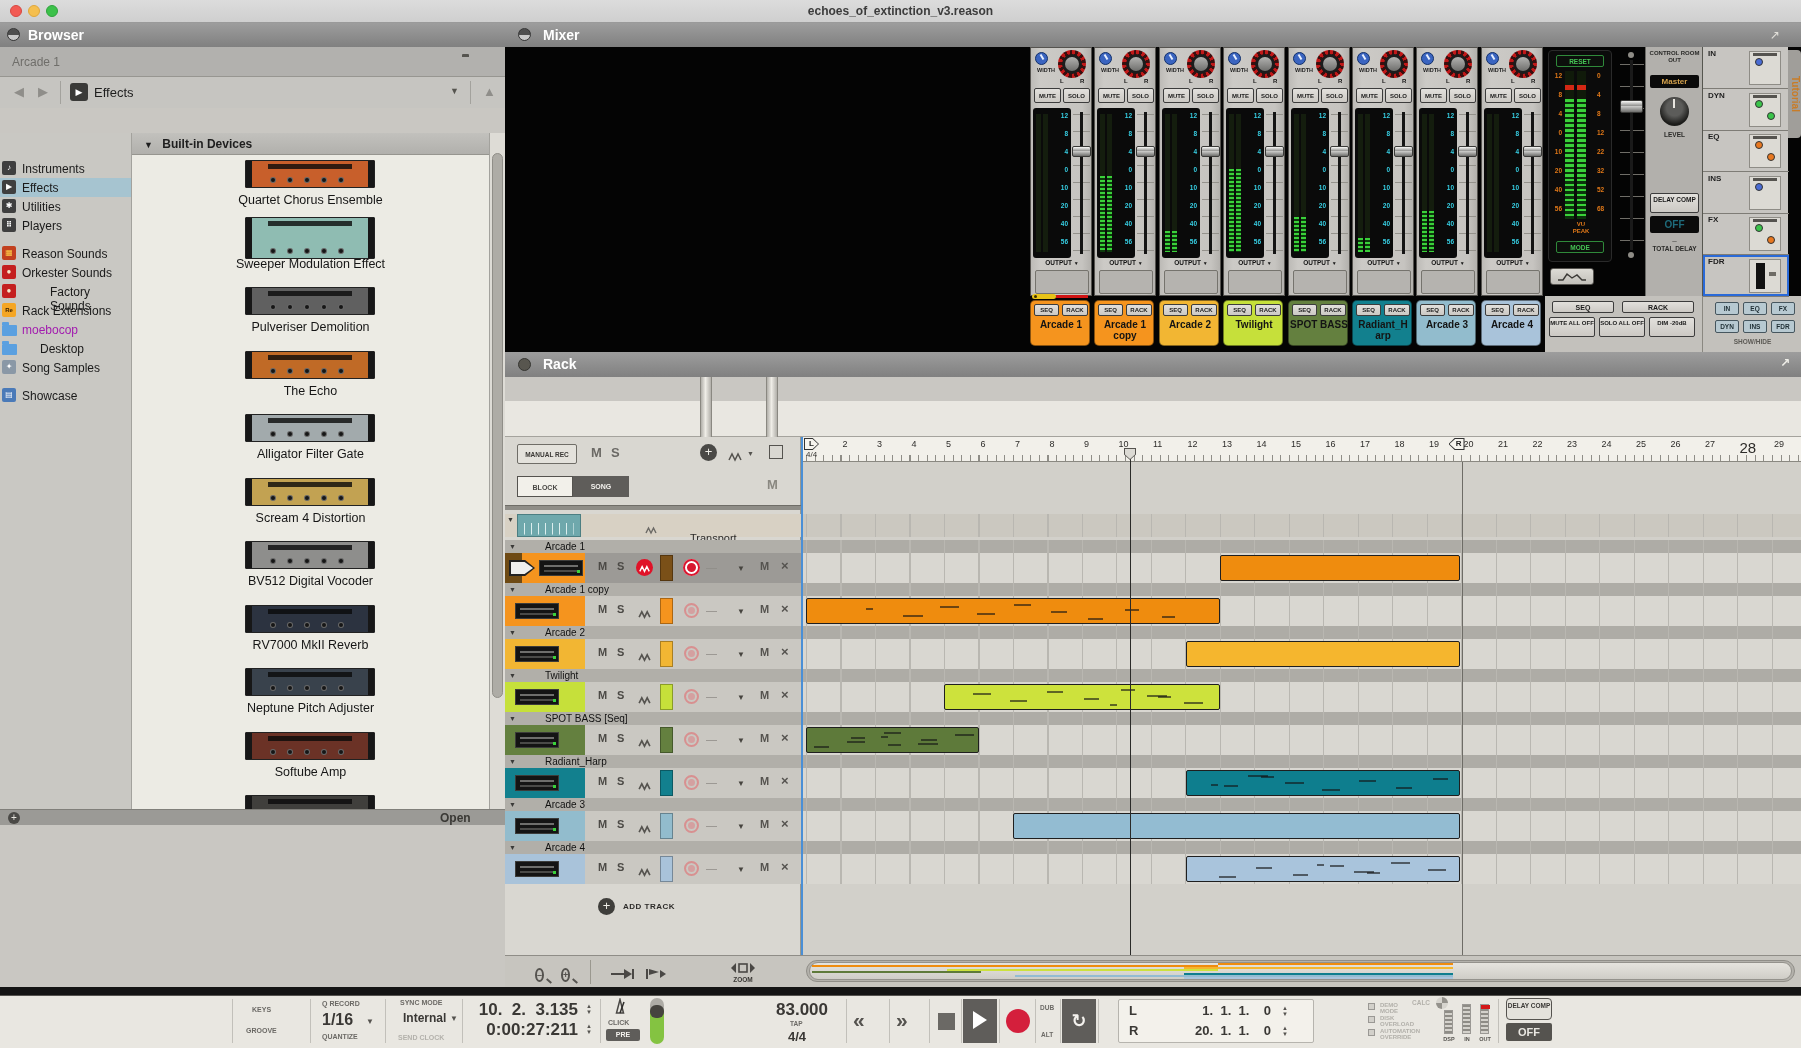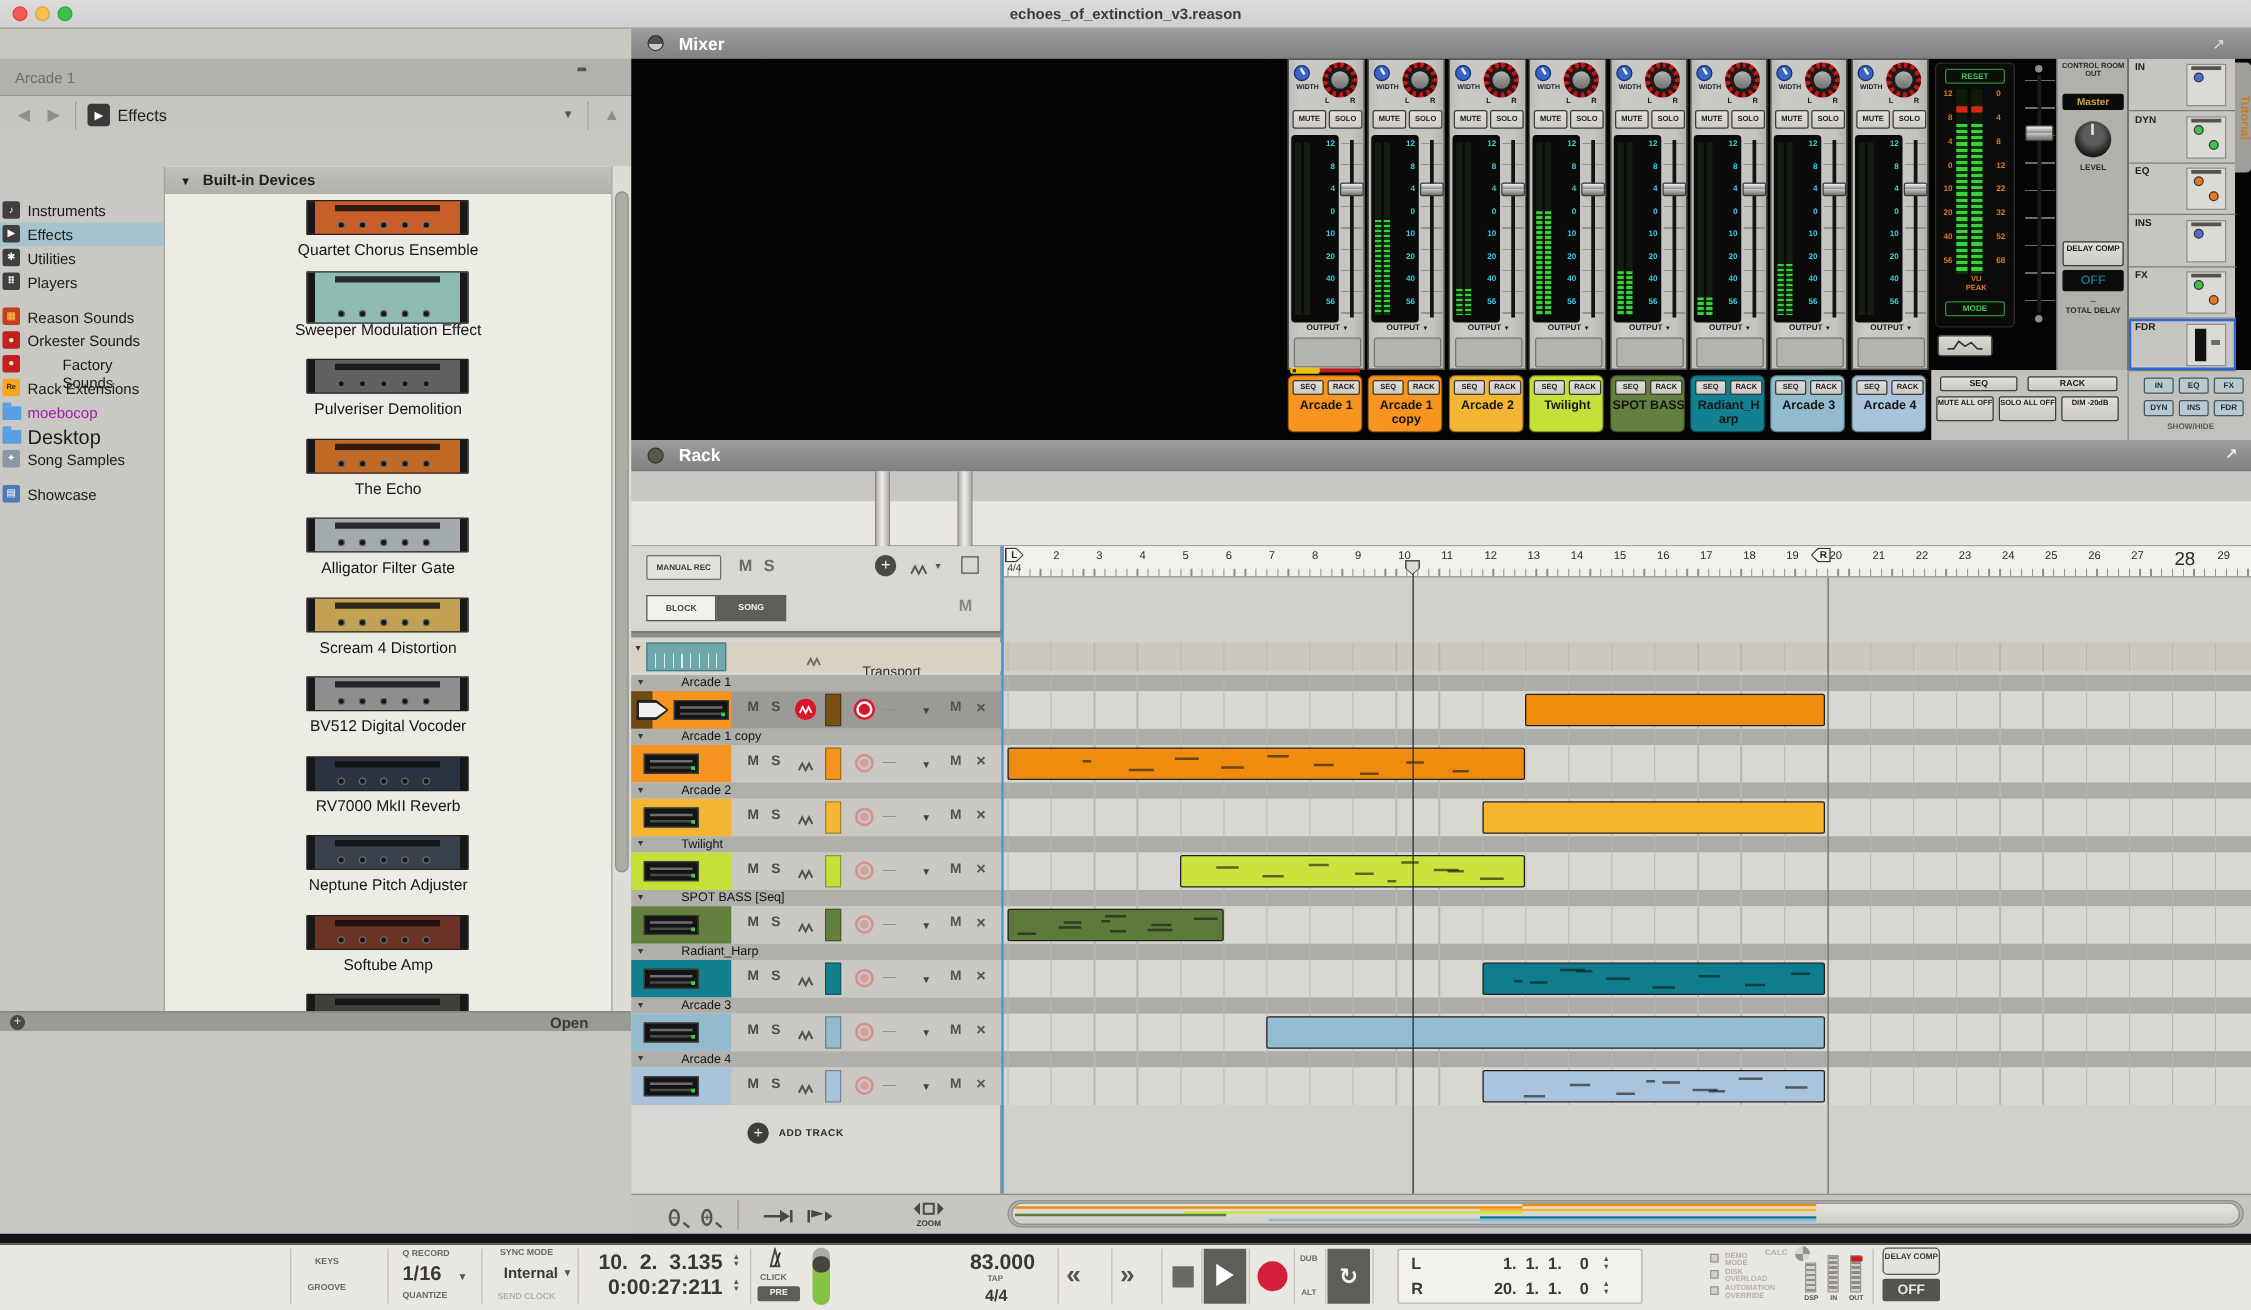--- a/index.html
+++ b/index.html
@@ -76,20 +76,24 @@
 
 <div id="app">
 
   <div class="abs" id="titlebar">
     <span class="abs light" style="left:10px;background:#f25a53;border:1px solid #d84741"></span>
     <span class="abs light" style="left:28px;background:#f5bf4f;border:1px solid #dfa73c"></span>
     <span class="abs light" style="left:46px;background:#3cc14a;border:1px solid #2fa33c"></span>
     <div class="abs" id="title-text">echoes_of_extinction_v3.reason</div>
   </div>
 
+  <div class="abs hdrbar" id="br-head">
+    <span class="abs ctoggle" style="left:7px;top:5px"></span>
+    <span class="abs" style="left:28px;top:4px">Browser</span>
+  </div>
   <div class="abs" id="br-loc">
     <span class="abs" style="left:12px;top:8px;font-size:12px;color:#6f6e6a">Arcade 1</span>
     <span class="abs folder" style="left:462px;top:10px;background:#55544f"></span>
   </div>
   <div class="abs" id="br-nav">
     <span class="abs" style="left:14px;top:7px;font-size:13px;color:#8f8e8a">◀</span>
     <span class="abs" style="left:38px;top:7px;font-size:13px;color:#8f8e8a">▶</span>
     <span class="abs" style="left:60px;top:4px;width:1px;height:23px;background:#a3a29d"></span>
     <span class="abs" style="left:70px;top:6px;width:18px;height:18px;background:#3a3a38;border-radius:3px;color:#fff;font-size:9px;text-align:center;line-height:18px">▶</span>
     <span class="abs" style="left:94px;top:8px;font-size:13px;color:#1e1e1e">Effects</span>
@@ -129,21 +133,21 @@
       <div style="position: absolute; left: 0px; top: 168px; width: 132px; height: 19px;">
         <div style="position: absolute; left: 2px; top: 2px; width: 14px; height: 14px; border-radius: 2px; background: rgb(245, 166, 35); color: rgb(58, 32, 0); font-size: 6px; line-height: 14px; text-align: center; font-weight: bold;">Re</div>
         <div style="position: absolute; left: 22px; top: 3px; font-size: 12px; color: rgb(26, 26, 26);">Rack Extensions</div>
       </div>
       <div style="position: absolute; left: 0px; top: 187px; width: 132px; height: 19px;">
         <div class="folder" style="position: absolute; left: 2px; top: 5px; width: 15px; height: 11px; background: rgb(90, 160, 224); border-radius: 1px;"></div>
         <div style="position: absolute; left: 22px; top: 3px; font-size: 12px; color: #a21caf;">moebocop</div>
       </div>
       <div style="position: absolute; left: 0px; top: 206px; width: 132px; height: 19px;">
         <div class="folder" style="position: absolute; left: 2px; top: 5px; width: 15px; height: 11px; background: rgb(90, 160, 224); border-radius: 1px;"></div>
-        <div style="position: absolute; left: 22px; top: 3px; font-size: 16px; color: rgb(26, 26, 26);">Desktop</div>
+        <div style="position: absolute; left: 40px; top: 3px; font-size: 12px; color: rgb(26, 26, 26);">Desktop</div>
       </div>
       <div style="position: absolute; left: 0px; top: 225px; width: 132px; height: 19px;">
         <div style="position: absolute; left: 2px; top: 2px; width: 14px; height: 14px; border-radius: 2px; background: rgb(138, 152, 166); color: rgb(255, 255, 255); font-size: 8px; line-height: 14px; text-align: center; font-weight: bold;">✦</div>
         <div style="position: absolute; left: 22px; top: 3px; font-size: 12px; color: rgb(26, 26, 26);">Song Samples</div>
       </div>
       <div style="position: absolute; left: 0px; top: 253px; width: 132px; height: 19px;">
         <div style="position: absolute; left: 2px; top: 2px; width: 14px; height: 14px; border-radius: 2px; background: rgb(74, 122, 184); color: rgb(255, 255, 255); font-size: 8px; line-height: 14px; text-align: center; font-weight: bold;">▤</div>
         <div style="position: absolute; left: 22px; top: 3px; font-size: 12px; color: rgb(26, 26, 26);">Showcase</div>
       </div>
     </div>

